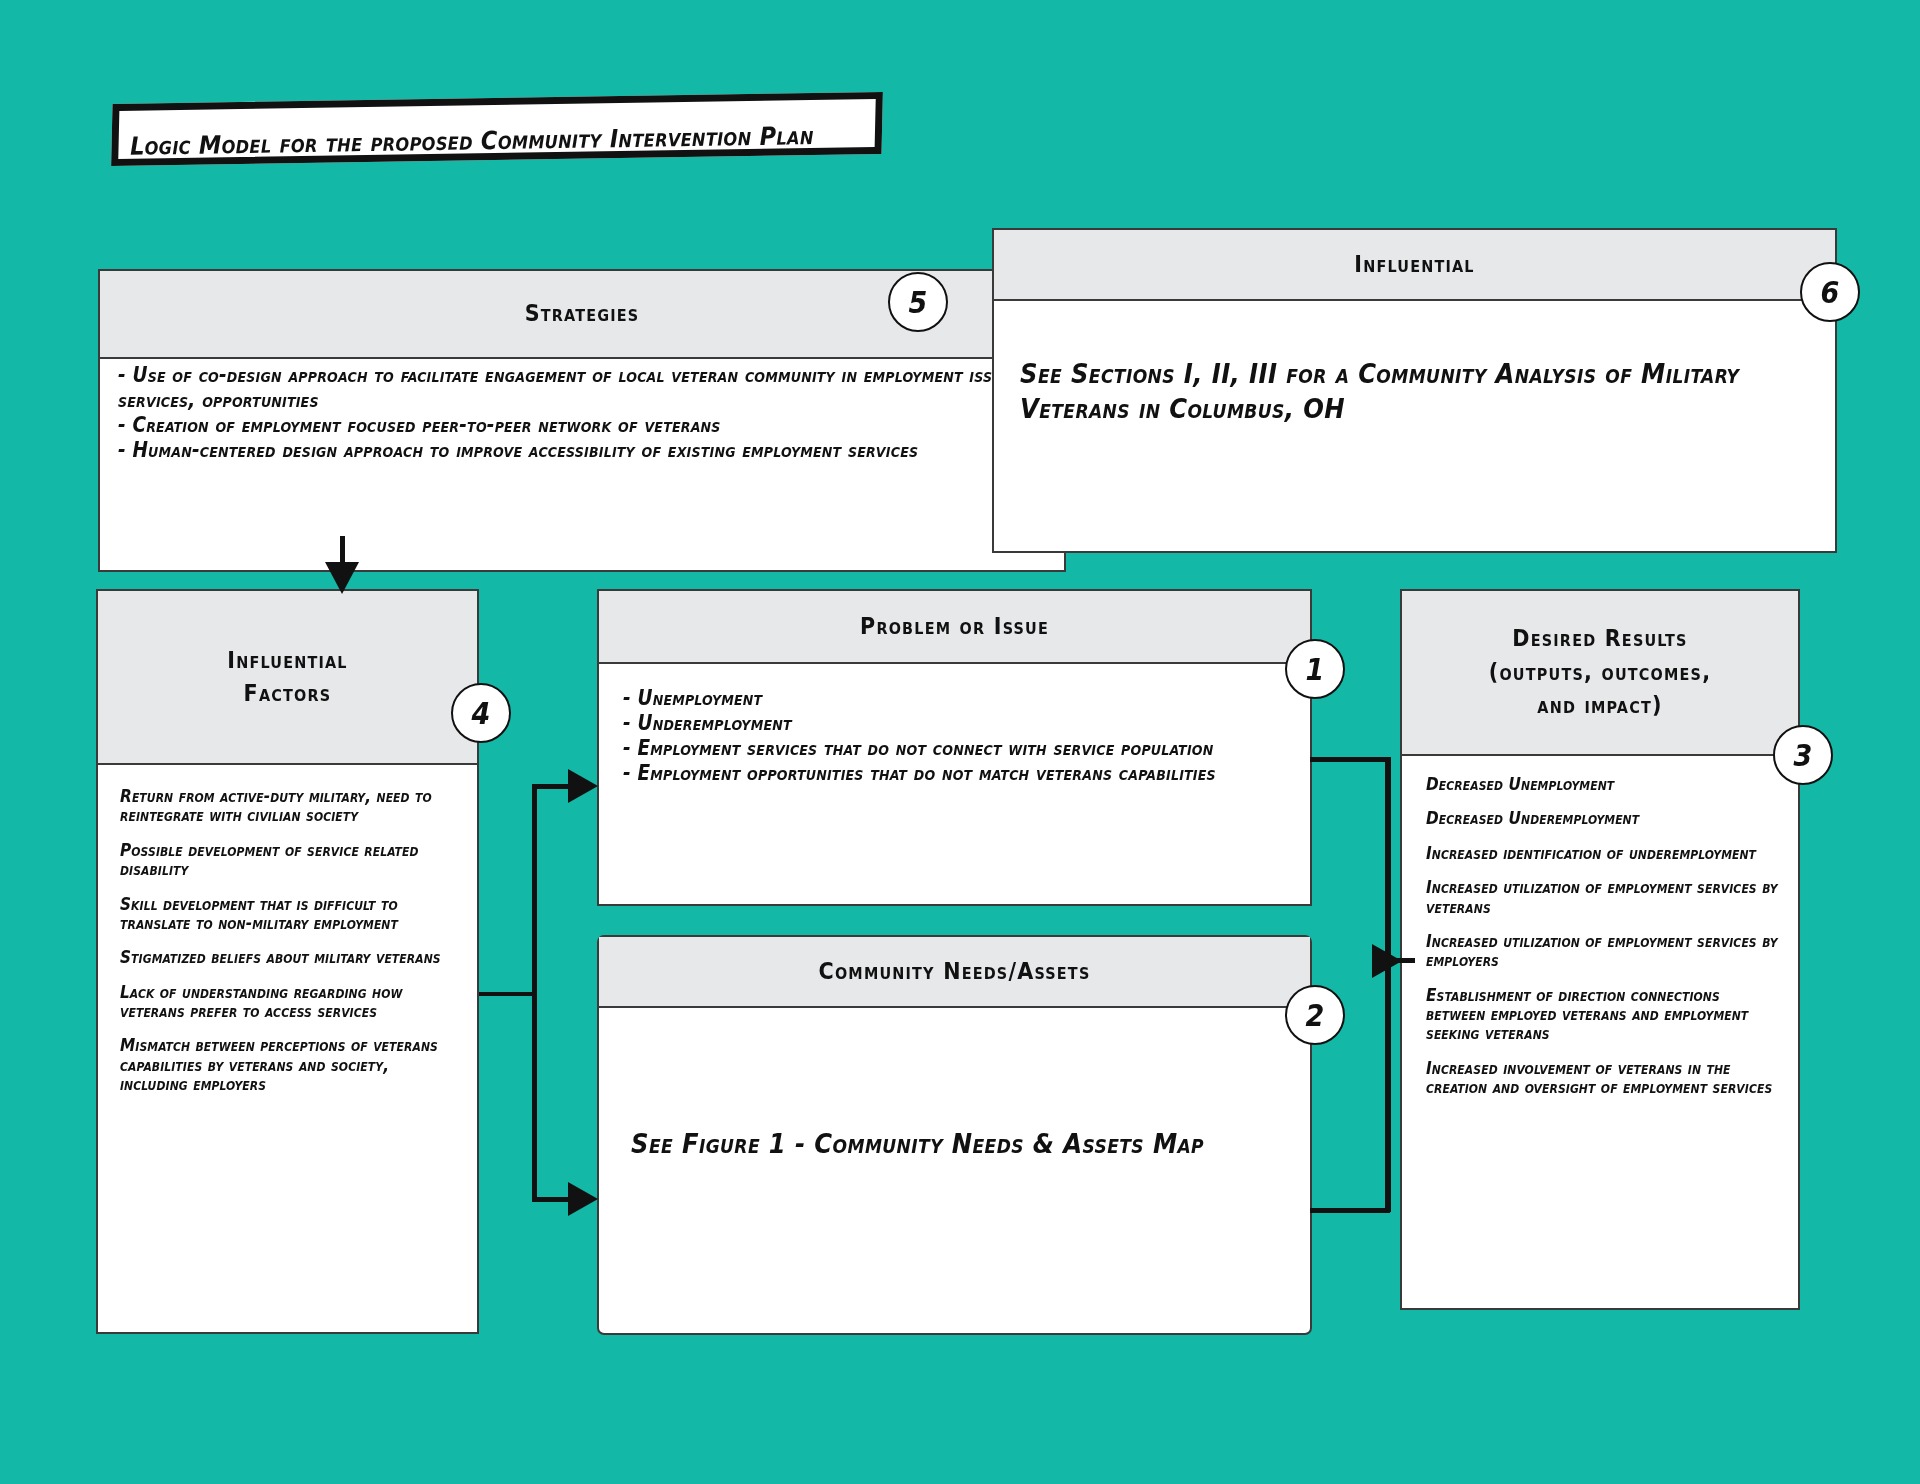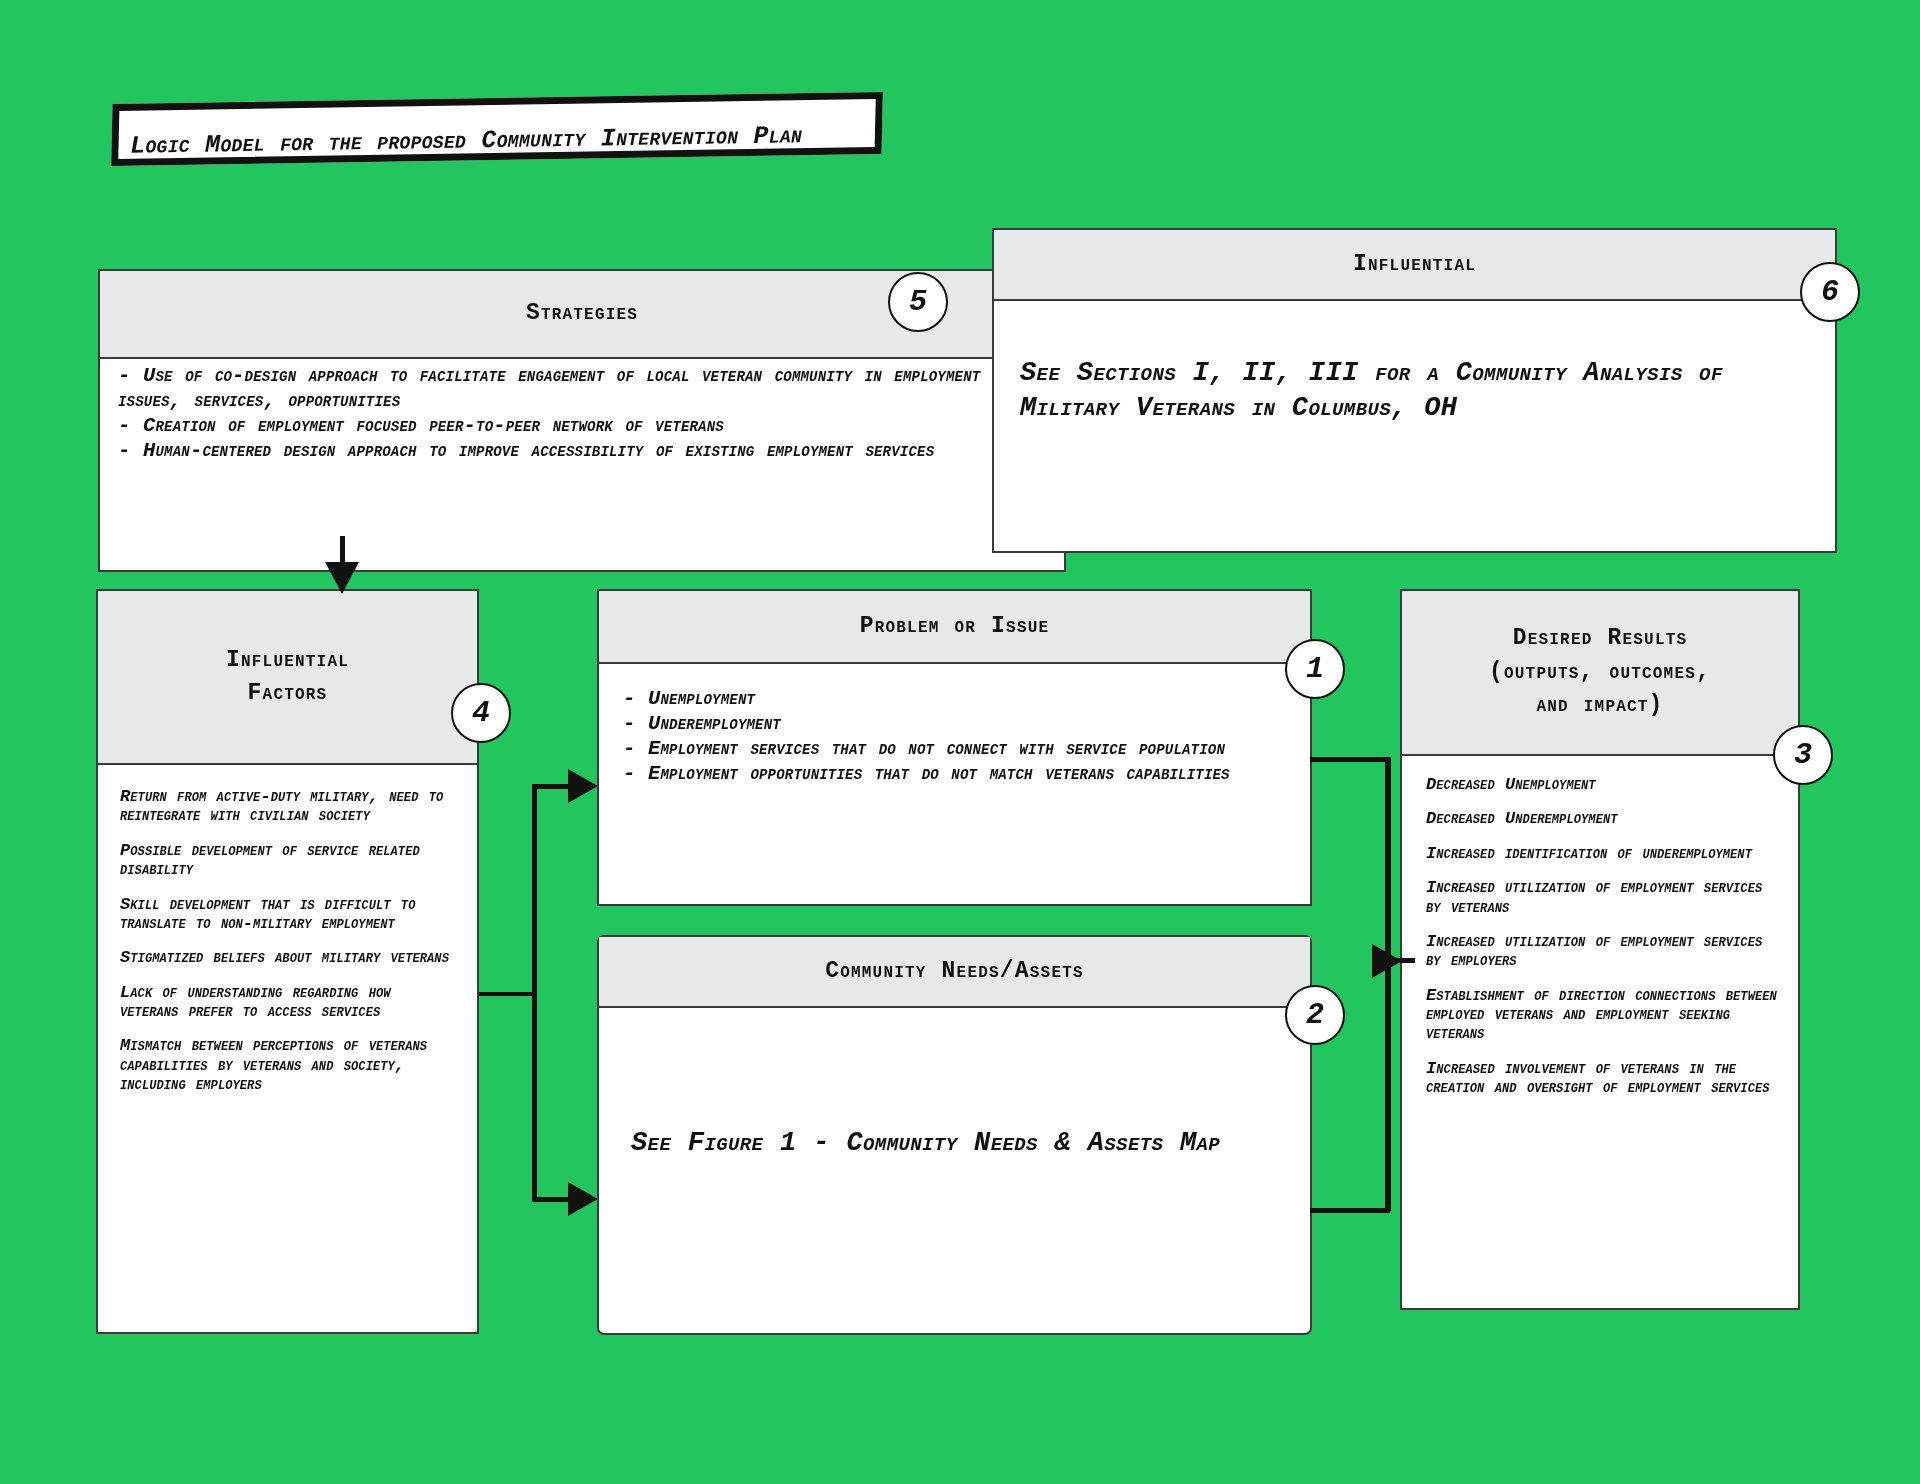--- a/index.html
+++ b/index.html
@@ -7,23 +7,22 @@
     padding: 0;
     background: #ffffff;
   }
   body {
     font-family: "DejaVu Sans Condensed", "Liberation Sans Narrow", "Liberation Sans", sans-serif;
   }
   #canvas {
     position: relative;
     width: 1920px;
     height: 1484px;
-    background: #22c55e;
+    background: #14b8a6;
     overflow: hidden;
-    font-family: Liberation Mono, monospace;
   }
 
   
   .title-banner {
     position: absolute;
     left: 112px;
     top: 98px;
     width: 770px;
     height: 62px;
     border: 7px solid #111111;

